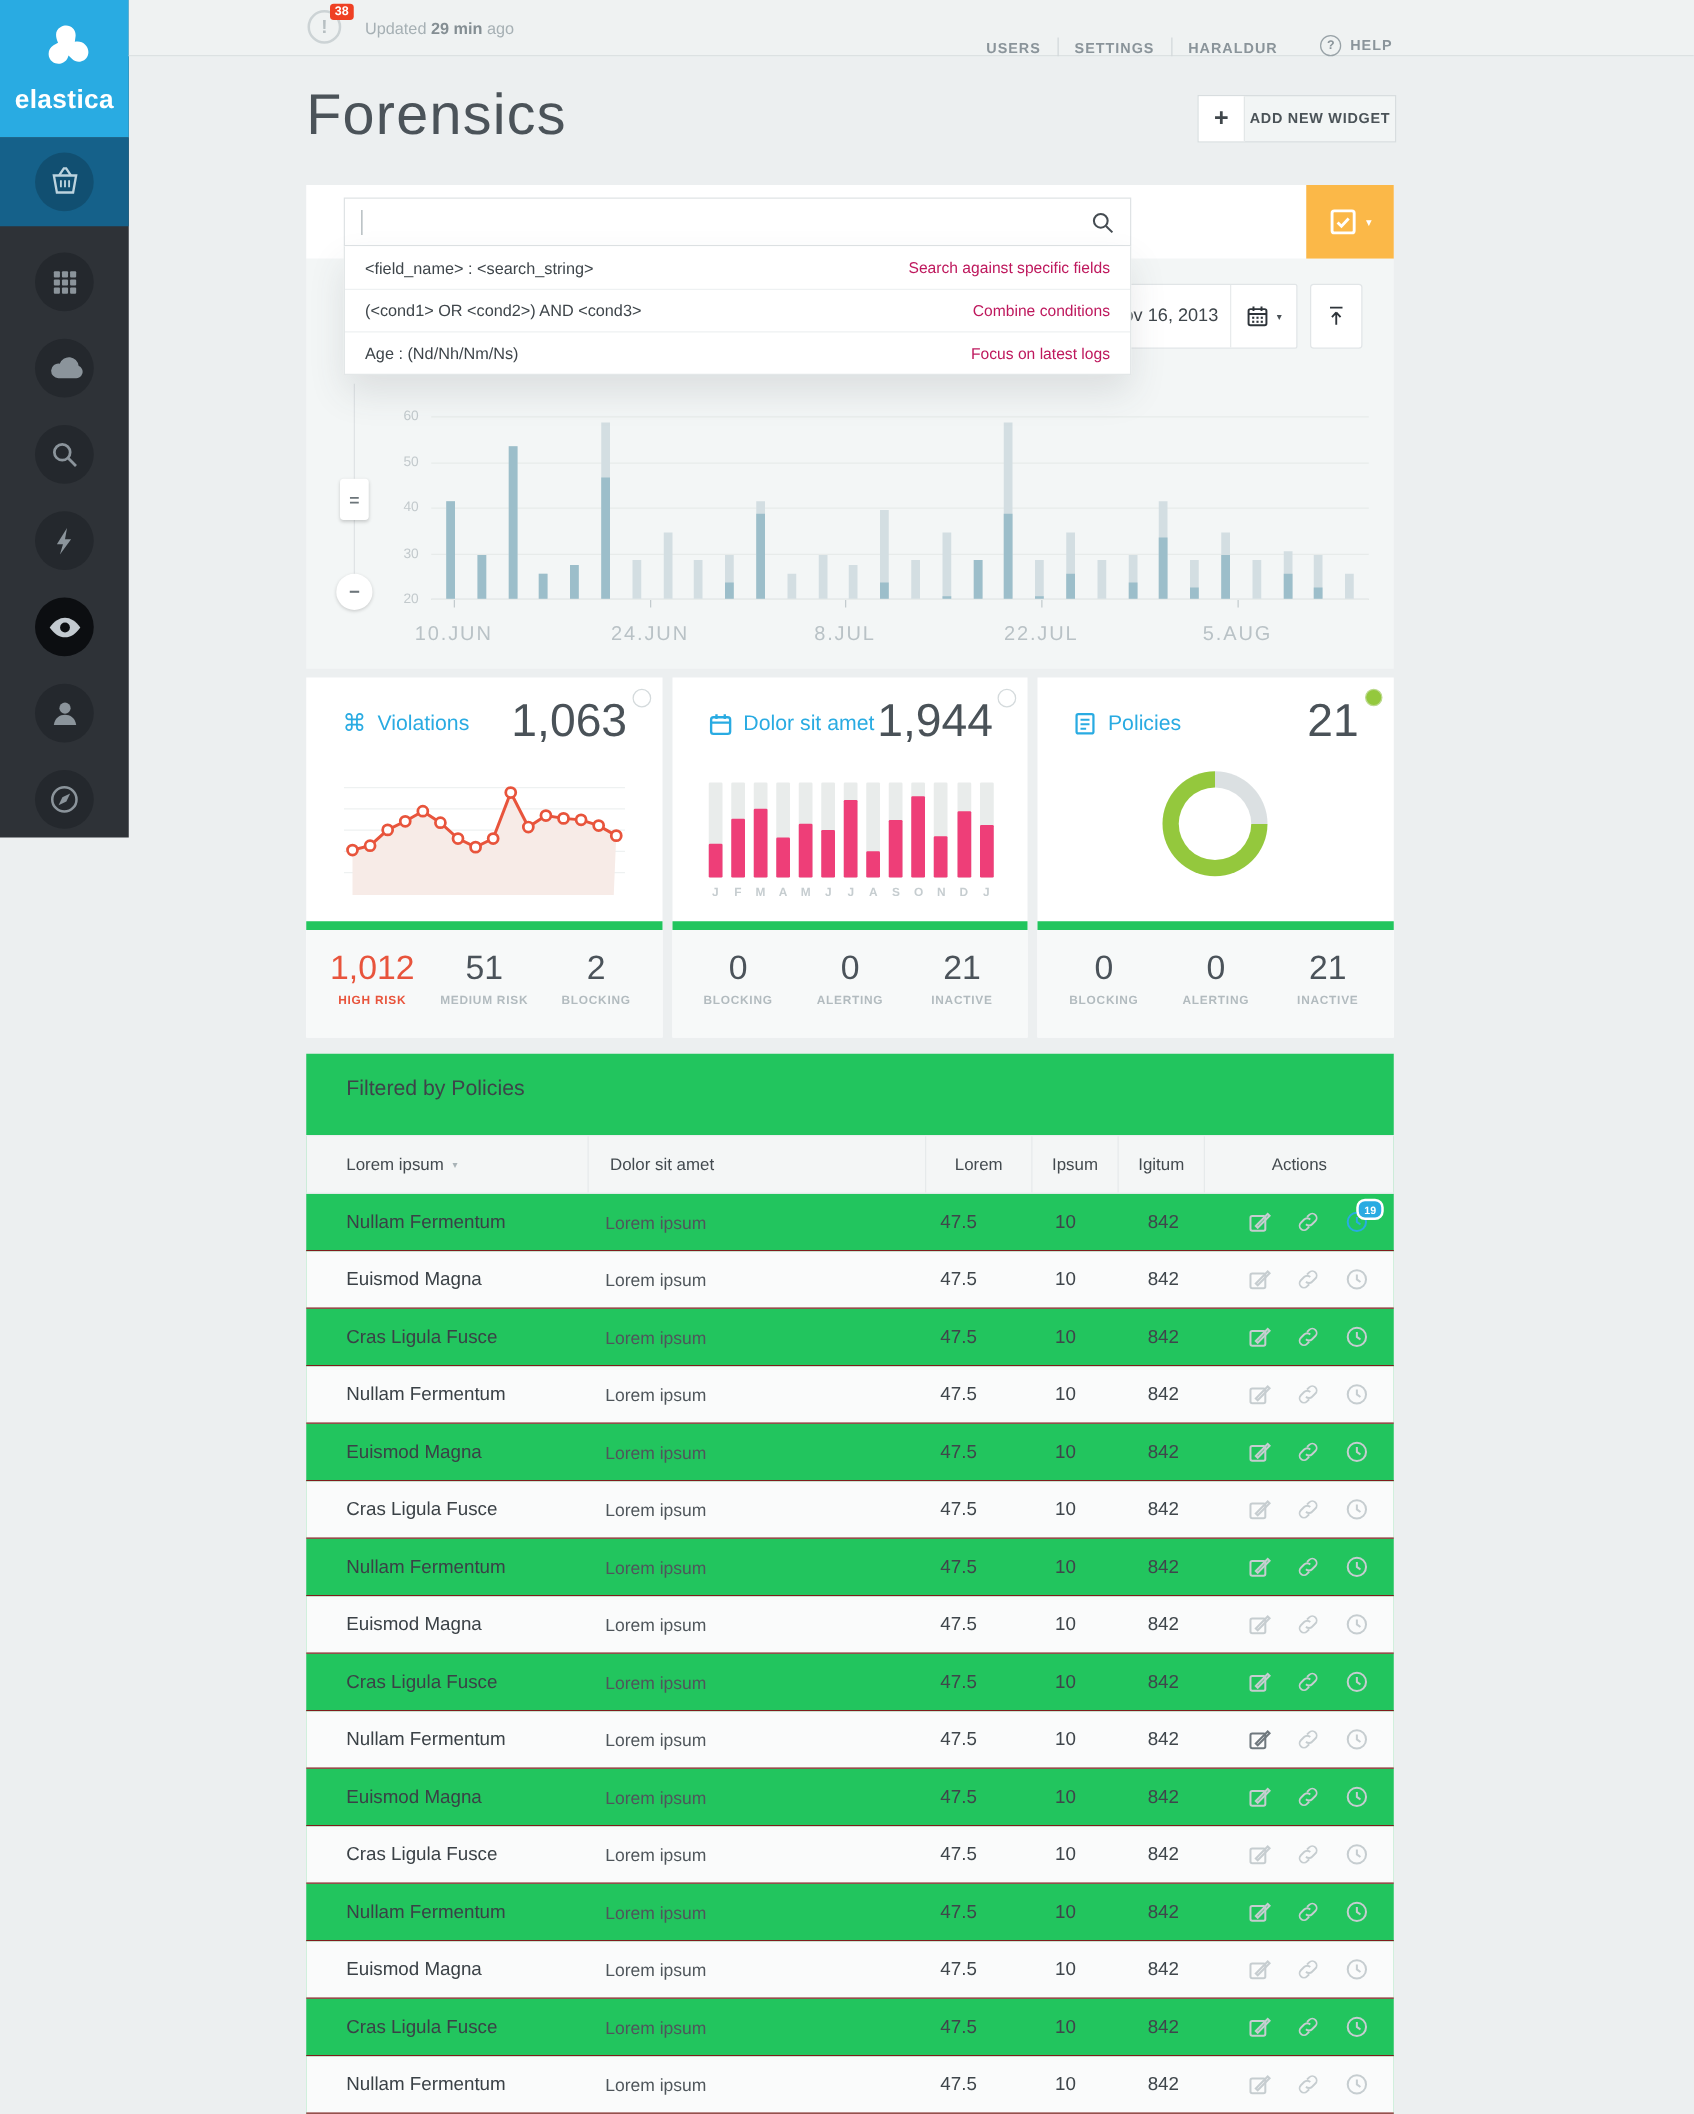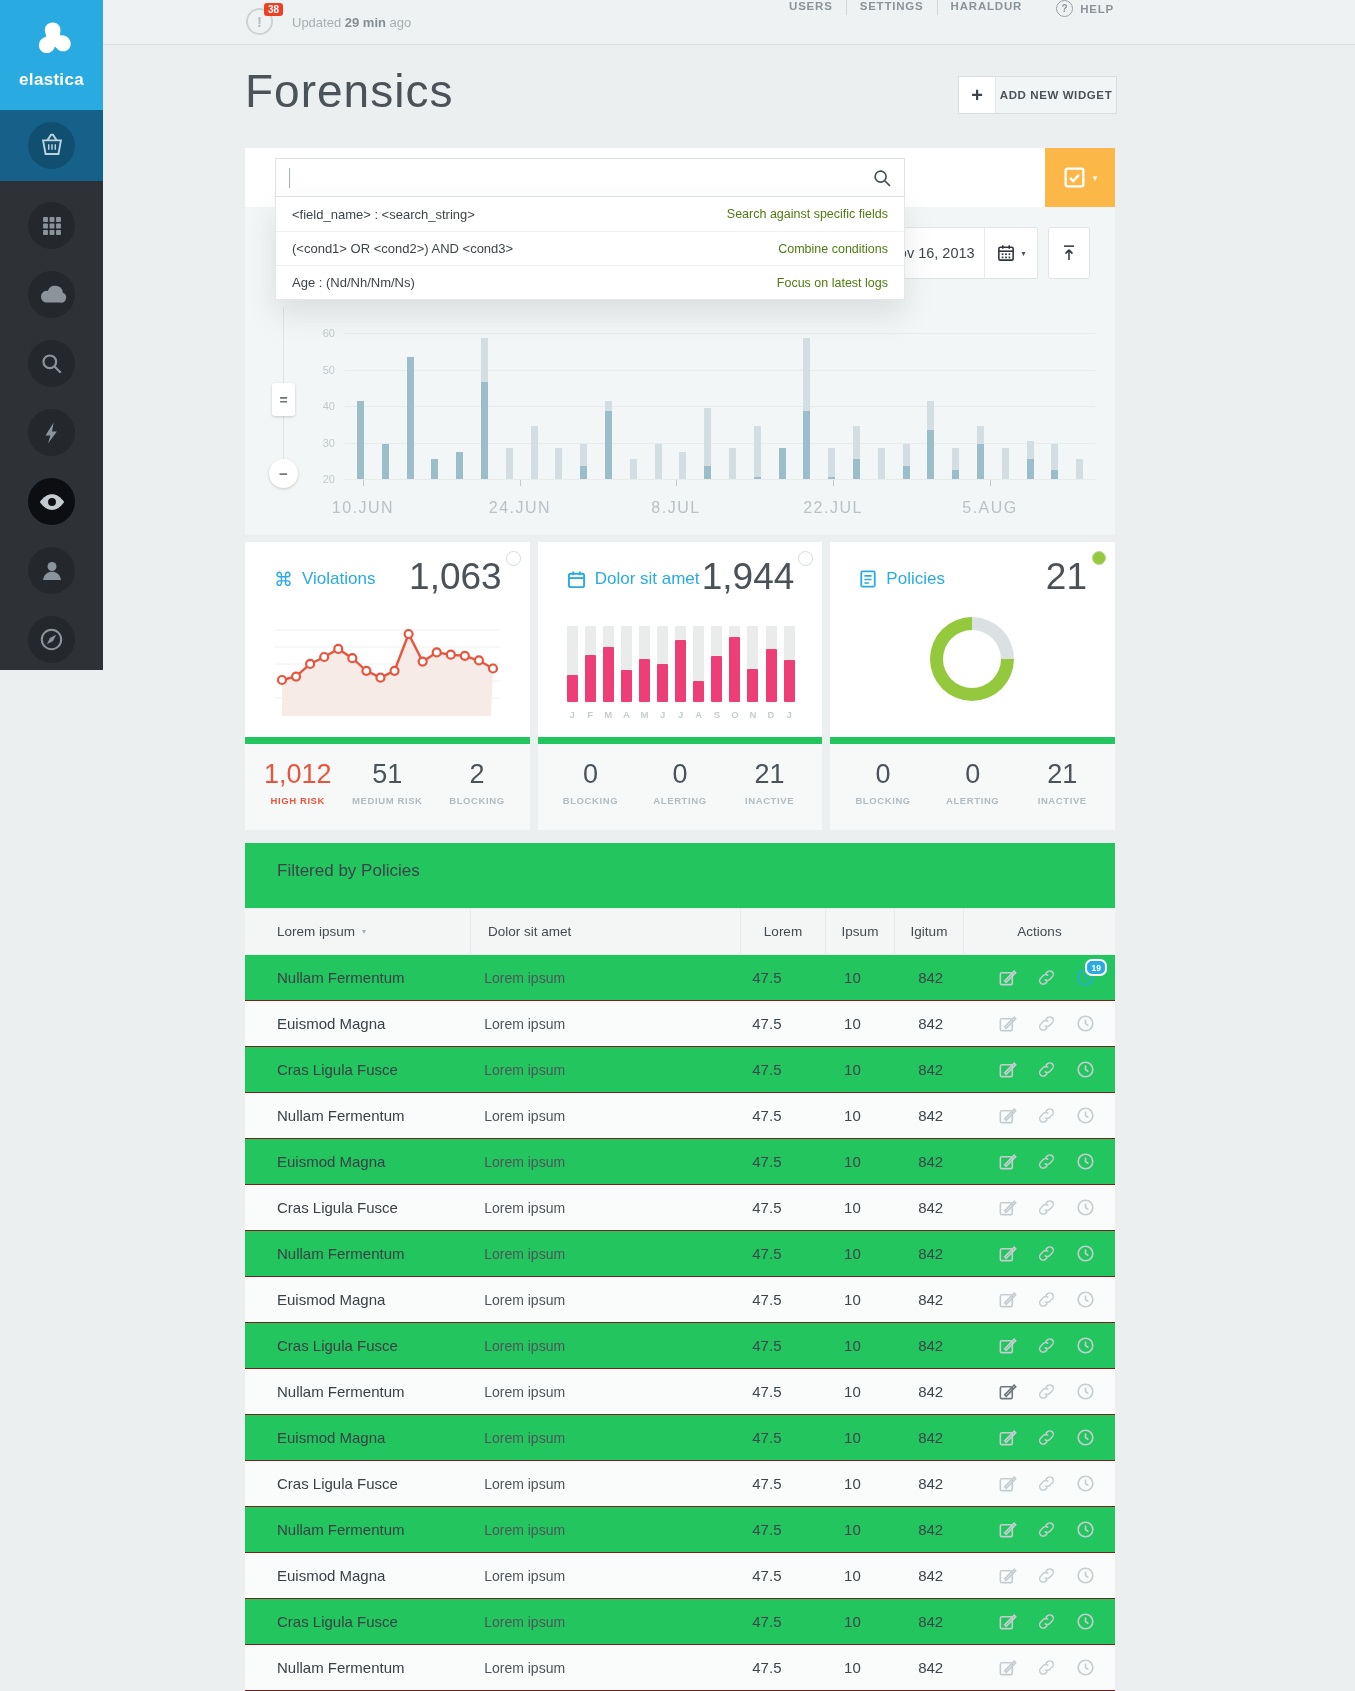--- a/index.html
+++ b/index.html
@@ -5,55 +5,55 @@
   * { margin:0; padding:0; box-sizing:border-box; }
   html,body { width:1355px; height:1691px; }
   body {
     position:relative; background:#eceff0; overflow:hidden;
     font-family:"Liberation Sans", sans-serif; color:#3f464b;
   }
   
   .sidebar { position:absolute; left:0; top:0; width:103px; height:670px; background:#2e3237; }
   .logo { height:110px; background:#29abe2; display:flex; flex-direction:column; align-items:center; justify-content:center; gap:5px; cursor:pointer; }
   .logo svg { width:54px; height:44px; }
-  .logo-text { color:#fff; font-size:17px; font-weight:600; letter-spacing:.3px; }
+  .logo-text { color:#fff; font-size:21px; font-weight:600; letter-spacing:.3px; }
   .side-store { height:71px; background:#15618a; display:flex; align-items:center; justify-content:center; }
   .icon-circle { width:47px; height:47px; border-radius:50%; background:rgba(0,0,0,.22); display:flex; align-items:center; justify-content:center; color:#8b949b; }
   .side-list { padding-top:10px; }
   .side-item { height:69px; display:flex; align-items:center; justify-content:center; }
   .side-item .icon-circle { background:#24282d; }
   .side-item.active .icon-circle { background:#0c0e11; color:#c3cad0; }
   
   .topbar { position:absolute; left:103px; top:0; width:1252px; height:45px; background:#eff2f2; border-bottom:1px solid #dce1e2; }
   .notif { position:absolute; left:143px; top:8px; width:27px; height:27px; border:2px solid #ccd3d5; border-radius:50%; color:#b7bfc2; font-size:15px; font-weight:bold; display:flex; align-items:center; justify-content:center; cursor:pointer; }
   .notif-badge { position:absolute; top:-7px; right:-12px; background:#ef4023; color:#fff; font-size:10px; font-weight:bold; padding:1px 4px; border-radius:3px; }
   .updated { position:absolute; left:189px; top:15px; font-size:13px; color:#a6b0b4; }
   .updated b { color:#848e93; font-weight:bold; }
-  .topnav { position:absolute; right:241px; top:0; height:45px; display:flex; align-items:flex-start; }
+  .topnav { position:absolute; right:241px; top:0; height:45px; display:flex; align-items:flex-end; }
   .topnav-item { font-size:11.5px; font-weight:bold; letter-spacing:.8px; color:#8a949a; cursor:pointer; }
   .topnav-sep { width:1px; height:15px; background:#d2d8da; margin:0 13px; }
   .help-wrap { display:flex; align-items:center; gap:7px; margin-left:34px; cursor:pointer; }
   .help-q { width:17px; height:17px; border:1.5px solid #98a2a7; border-radius:50%; color:#8a949a; font-size:10px; font-weight:bold; display:flex; align-items:center; justify-content:center; }
   
   .page-title { position:absolute; left:245px; top:64px; font-size:46px; font-weight:100; color:#4b5359; letter-spacing:1px; }
   .add-widget { position:absolute; left:958px; top:76px; width:159px; height:38px; background:#f2f5f5; border:1px solid #d8dddf; display:flex; cursor:pointer; }
   .plus-box { width:37px; background:#fff; border-right:1px solid #e3e7e8; display:flex; align-items:center; justify-content:center; font-size:20px; font-weight:bold; color:#3f464b; }
   .aw-label { flex:1; display:flex; align-items:center; justify-content:center; font-size:11.5px; font-weight:bold; letter-spacing:.6px; color:#4a5257;text-align:center; }
   
   .search-bar { position:absolute; left:245px; top:148px; width:870px; height:59px; background:#fff; }
   .search-input { position:absolute; left:30px; top:10px; width:630px; height:39px; border:1px solid #dfe3e5; background:#fff; }
   .search-caret { position:absolute; left:13px; top:9px; width:1px; height:20px; background:#a8b1b5; }
   .search-glass { position:absolute; right:11px; top:8px; color:#454c52; }
   .go-btn { position:absolute; right:0; top:0; width:70px; height:59px; background:#fbb848; display:flex; align-items:center; justify-content:center; gap:7px; cursor:pointer; }
   .go-caret { color:#fff; font-size:9px; }
   .dropdown { position:absolute; left:275px; top:197px; width:630px; background:#fff; border:1px solid #e3e7e8; border-top:none; box-shadow:0 14px 28px rgba(60,70,80,.13); z-index:30; }
   .dd-row { height:34px; display:flex; align-items:center; justify-content:space-between; padding:0 16px; border-top:1px solid #eef1f2; cursor:pointer; }
   .dd-row:first-child { border-top:none; }
   .dd-cmd { font-size:13px; color:#3e454a; }
-  .dd-hint { font-size:12.5px; color:#4d7c0f; }
+  .dd-hint { font-size:12.5px; color:#be185d; }
   
   .chart-panel { position:absolute; left:245px; top:207px; width:870px; height:328px; background:#f3f6f6; }
   .date-group { position:absolute; left:633px; top:20px; width:160px; height:52px; background:#fff; border:1px solid #e1e5e7; border-radius:2px; display:flex; cursor:pointer; }
   .date-text { flex:1; display:flex; align-items:center; justify-content:center; font-size:14.5px; color:#3e454a; }
   .cal-btn { width:53px; border-left:1px solid #e8ebec; display:flex; align-items:center; justify-content:center; gap:5px; color:#2e343a; }
   .cal-caret { font-size:8px; color:#4a5157; }
   .top-btn { position:absolute; left:803px; top:20px; width:42px; height:52px; background:#fff; border:1px solid #e1e5e7; border-radius:3px; display:flex; align-items:center; justify-content:center; color:#2e343a; cursor:pointer; }
   .zoom-line { position:absolute; left:38px; top:100px; width:1px; height:165px; background:#dfe3e5; }
   .zoom-handle { position:absolute; left:27px; top:176px; width:23px; height:33px; background:#fff; border-radius:3px; box-shadow:0 1px 3px rgba(0,0,0,.18); display:flex; align-items:center; justify-content:center; font-size:14px; font-weight:bold; color:#6c757a; cursor:grab; }
   .zoom-minus { position:absolute; left:24px; top:252px; width:29px; height:29px; background:#fff; border-radius:50%; box-shadow:0 1px 3px rgba(0,0,0,.18); display:flex; align-items:center; justify-content:center; font-size:15px; font-weight:bold; color:#6c757a; cursor:pointer; }

